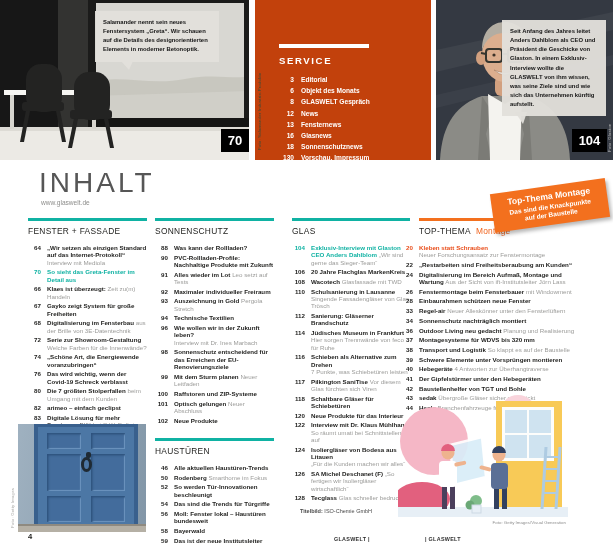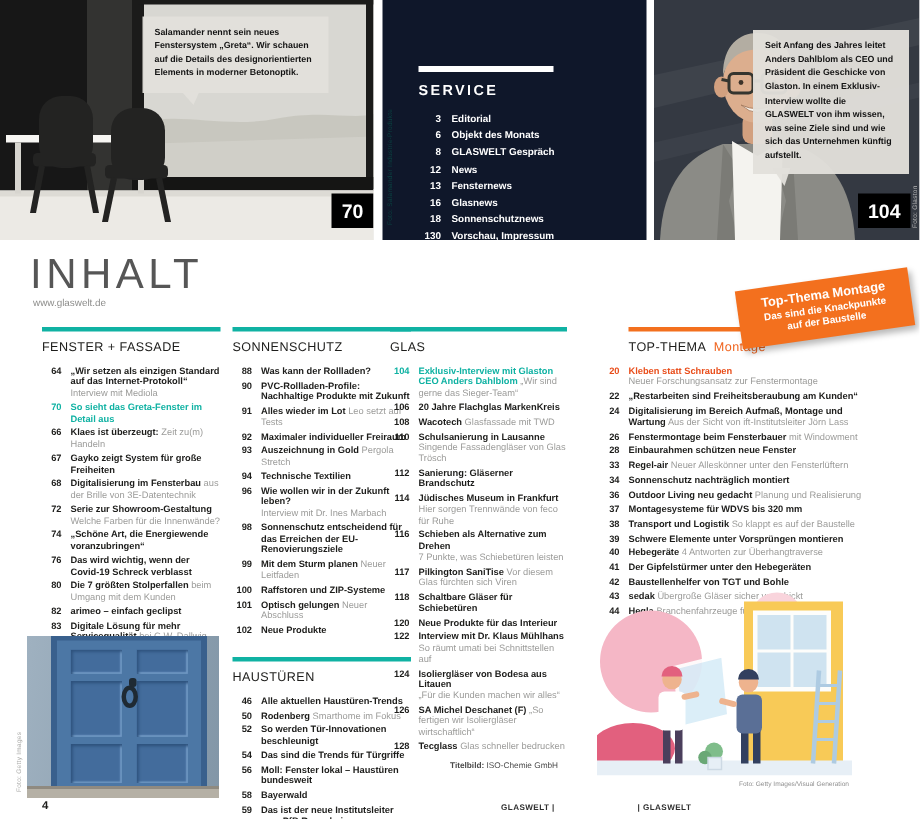--- a/index.html
+++ b/index.html
@@ -21,43 +21,43 @@
   .bub2 .tail{left:13px;border-top-width:12px}
   .pagebox{position:absolute;bottom:8px;background:#000;color:#fff;font-weight:bold;font-size:13px;
           line-height:1;display:flex;align-items:center;justify-content:center;z-index:4}
   .pb1{right:0;width:28px;height:23px}
   .pb2{right:6px;width:35px;height:23px}
   .vcred{position:absolute;writing-mode:vertical-rl;transform:rotate(180deg);font-size:4.3px;letter-spacing:.2px}
   .vc1{left:257px;top:28px;height:122px;color:rgba(8,80,72,.75);z-index:5}
   .vc2{right:1px;bottom:8px;height:70px;color:#b9b9b9}
   .vc3{left:10px;top:428px;height:100px;color:#a9a9a7}
 
-  .service{position:absolute;left:255px;top:0;width:176px;height:160px;background:#0f172a;
+  .service{position:absolute;left:255px;top:0;width:176px;height:160px;background:#c2410c;
            padding:44px 8px 15px 24px;color:#fff}
   .sbar{width:90px;height:4px;background:#fff;margin-bottom:7px}
   .stitle{font-size:9.6px;font-weight:bold;letter-spacing:1.6px;margin-bottom:10px}
   .srow{display:flex;margin-bottom:4.2px;font-size:6.6px;font-weight:bold}
   .srow .snum{flex:none;width:15px;text-align:right;margin-right:7px}
 
   
-  .inhalt{position:absolute;left:20px;top:167px}
+  .inhalt{position:absolute;left:39px;top:167px}
   .inhalt h1{font-size:28px;font-weight:400;letter-spacing:3px;color:#565656}
   .inhalt .url{font-size:6.6px;color:#8e8e8c;margin-left:2px}
 
   
   .badge{position:absolute;left:492px;top:186px;width:116px;padding:5px 6px 6px;background:#f3701e;
          color:#fff;text-align:center;transform:rotate(-8deg);box-shadow:2px 3px 4px rgba(0,0,0,.28);z-index:6}
   .badge .bl1{font-size:8.6px;font-weight:bold;margin-bottom:1.5px}
   .badge .bl2,.badge .bl3{font-size:6.6px;font-weight:bold;line-height:1.25}
 
   
   .col{position:absolute;top:218px}
   #col1{left:28px;width:119px}
   #col2{left:155px;width:119px}
-  #col3{left:260px;width:118px}
+  #col3{left:292px;width:118px}
   #col4{left:400px;width:188px}
   .sec + .sec{margin-top:14px}
   .hbar{height:3px;background:#10b2a3;margin-bottom:5px}
   #col4 .hbar{background:#f3701e;margin-left:19px;width:92px}
   .shead{font-size:8.4px;letter-spacing:.3px;font-weight:normal;color:#1d1d1b;margin-bottom:8px}
   #col4 .shead{margin-left:19px}
   .sub-accent{margin-left:5px;color:#f0641e}
   .item{display:flex;margin-bottom:2.4px;font-size:6.2px;line-height:1.18}
   .item .num{flex:none;width:13px;margin-right:6px;text-align:right;font-weight:bold}
   .item .b{font-weight:bold}

